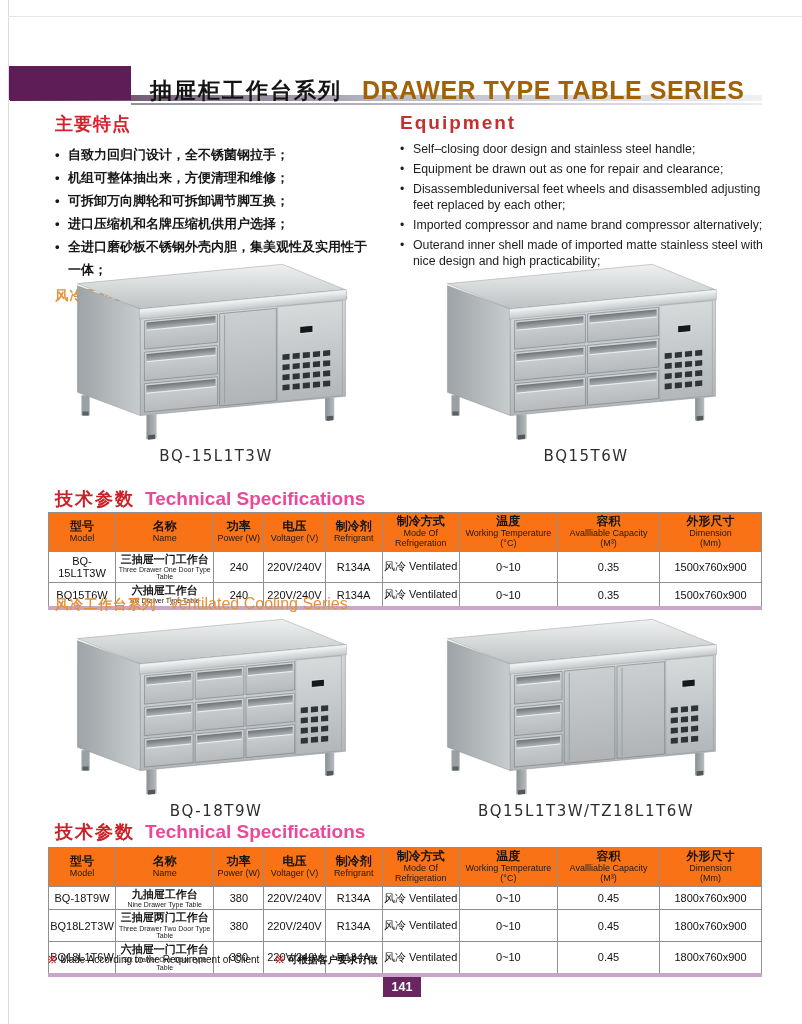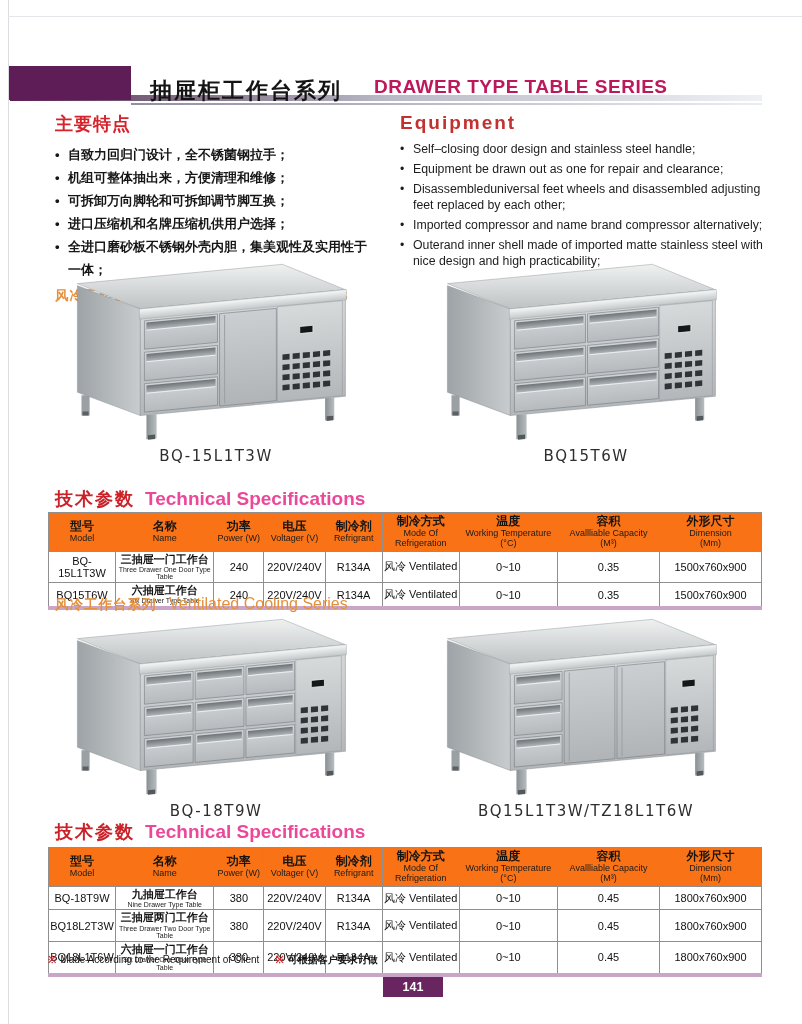--- a/index.html
+++ b/index.html
@@ -10,21 +10,21 @@
 
   
   .hdr{position:absolute;left:0;top:60px;width:100%;height:50px;}
   .hdr-block{position:absolute;left:9px;top:6px;width:122px;height:34px;background:#5e1d56;}
   .hdr-grad{position:absolute;left:10px;top:35px;width:752px;height:6px;
             background:linear-gradient(90deg,#5e1d56 0%,#77617a 18%,#b9b9c6 50%,#eef0f4 100%);}
   .hdr-grad2{position:absolute;left:131px;top:43px;width:631px;height:2px;
             background:linear-gradient(90deg,#8f8f9e,#ecedf3);}
   .hdr-title{position:absolute;left:150px;top:16px;display:flex;align-items:flex-start;white-space:nowrap;}
   .t-zh{font-size:22px;font-weight:bold;letter-spacing:2px;color:#141414;}
-  .t-en{font-size:19px;font-weight:bold;margin-left:32px;color:#be185d;letter-spacing:0.5px;}
+  .t-en{font-size:25px;font-weight:bold;margin-left:20px;color:#a16207;letter-spacing:0.5px;}
 
   
   .features{position:absolute;top:112px;left:55px;width:712px;display:flex;gap:29px;}
   .col-zh{width:316px;flex:none;}
   .col-en{flex:1;}
   .h-red{font-size:18px;font-weight:bold;color:#d5232b;letter-spacing:1px;margin:0 0 7px 0;}
   .h-red-en{font-size:19px;font-weight:bold;color:#c4302e;letter-spacing:2px;margin:0 0 7px 0;}
   ul.blist{list-style:none;margin:0;padding:0;}
   ul.blist li{display:flex;}
   .blt{width:13px;flex:none;}
@@ -60,21 +60,21 @@
   .th-en{font-size:9px;font-weight:normal;color:#1a1a1a;line-height:1.1;}
   table.spec td{border:1px solid #8f8f8f;text-align:center;font-size:11px;color:#111;padding:1px;vertical-align:middle;}
   .name-zh{font-size:11px;font-weight:bold;line-height:1.2;}
   .name-en{font-size:7px;line-height:1.1;color:#222;}
 
   
   .footnote{position:absolute;left:48px;top:952px;font-size:10px;color:#141414;display:flex;align-items:baseline;}
   .fn-mark{color:#d5232b;font-weight:bold;margin-right:4px;}
   .fn-en{margin-right:16px;}
   .fn-zh{font-weight:bold;}
-  .pagenum{position:absolute;left:383px;top:977px;width:60px;height:20px;background:#682560;
+  .pagenum{position:absolute;left:383px;top:977px;width:38px;height:20px;background:#682560;
            color:#fff;font-size:12.5px;font-weight:bold;display:flex;align-items:center;justify-content:center;}
 </style>
 </head>
 <body>
 
 <svg width="0" height="0" style="position:absolute">
   <defs>
     <linearGradient id="pgTop" x1="0" y1="0" x2="0" y2="1">
         <stop offset="0" stop-color="#eff1f1"></stop>
         <stop offset="1" stop-color="#bec2c4"></stop>

